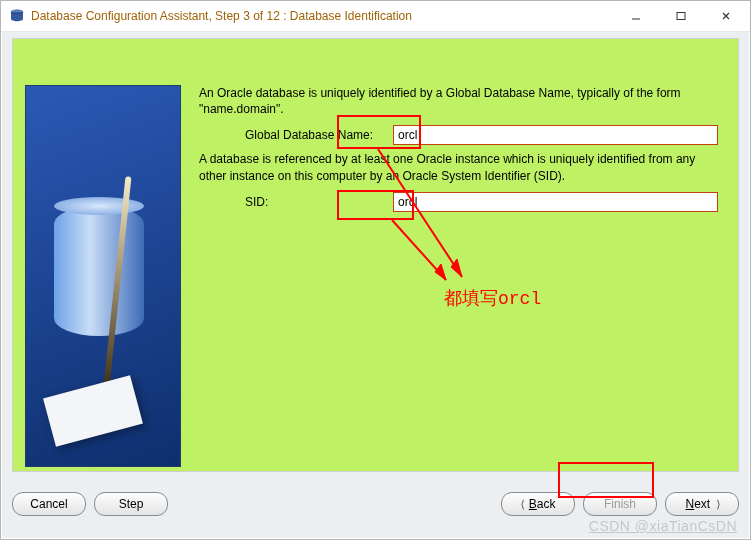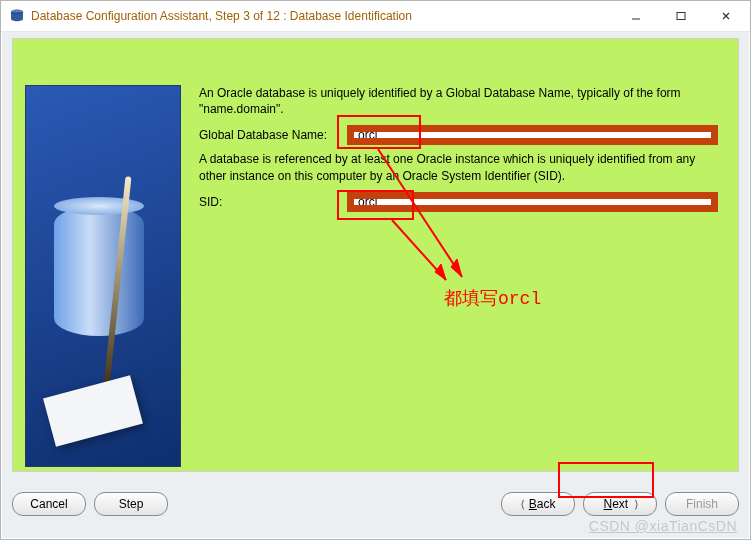--- a/index.html
+++ b/index.html
@@ -116,25 +116,25 @@
     flex: 1;
     padding: 0 10px 0 18px;
     position: relative;
   }
   .para { margin: 6px 0 8px 0; line-height: 1.35; }
   .field-row {
     display: flex;
     align-items: center;
     margin: 4px 0;
   }
-  .field-label { width: 148px; flex: none; }
+  .field-label { width: 148px; flex: none; margin-left: 46px; }
   .field-input {
     flex: 1;
     height: 20px;
-    border: 7px solid #c2410c;
+    border: 1px solid #c2410c;
     background: #fff;
     padding: 0 4px;
     font: inherit;
     box-sizing: border-box;
   }
 
   
   .btnbar {
     position: absolute;
     left: 10px; right: 10px; bottom: 14px;
@@ -260,25 +260,25 @@
     </div>
 
     <div class="btnbar">
       <button class="btn">Cancel</button>
       <button class="btn">Step</button>
       <span class="spacer"></span>
       <button class="btn">
         <span class="arrowpair">⟨</span>
         <span><span class="mnemonic">B</span><span>ack</span></span>
       </button>
+      <button class="btn disabled">Finish</button>
       <button class="btn">
         <span><span class="mnemonic">N</span><span>ext</span></span>
         <span class="arrowpair" style="margin:0 0 0 6px">⟩</span>
       </button>
-      <button class="btn disabled">Finish</button>
     </div>
 
     <div class="ann-box" style="left:335px; top:83px;  width:84px; height:34px;"></div>
     <div class="ann-box" style="left:335px; top:158px; width:77px; height:30px;"></div>
     <div class="ann-box" style="left:556px; top:430px; width:96px; height:36px;"></div>
 
     <svg class="ann-arrow" style="left:370px; top:115px;" width="110" height="150" viewBox="0 0 110 150">
       <line x1="6" y1="2" x2="90" y2="130" stroke="#ff0000" stroke-width="2"></line>
       <polygon points="90,130 79,120 85,112"></polygon>
     </svg>

